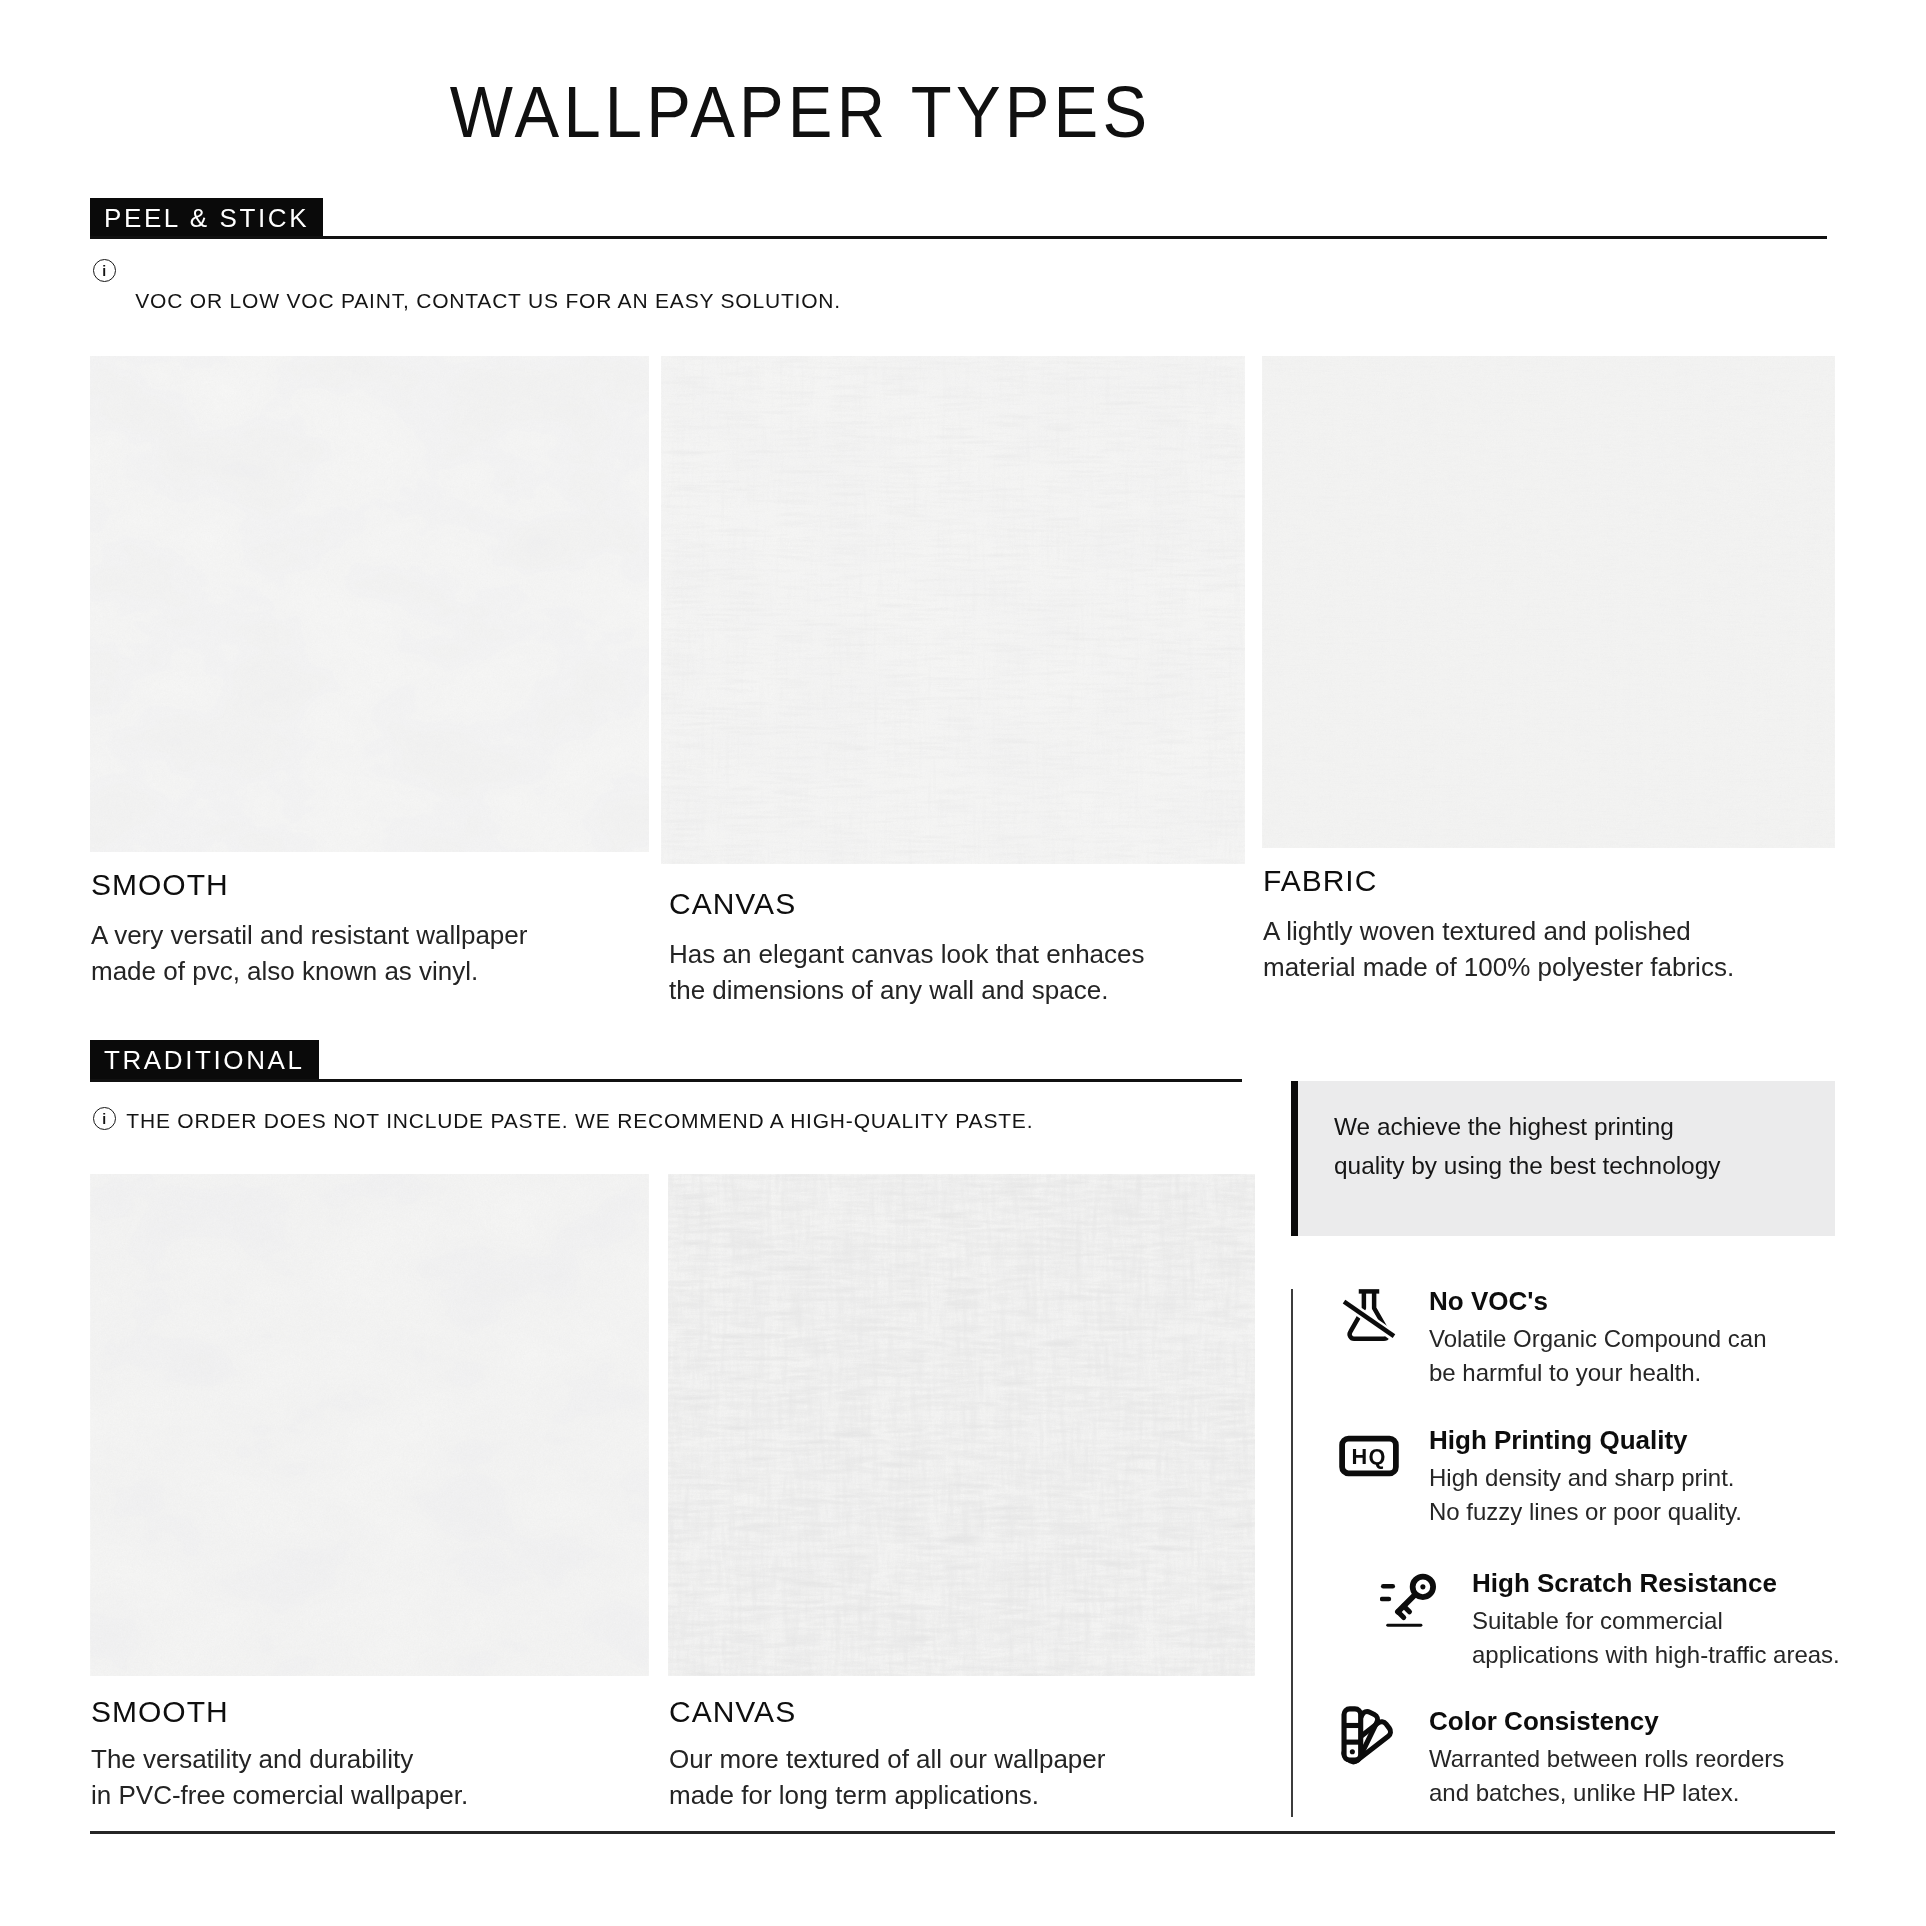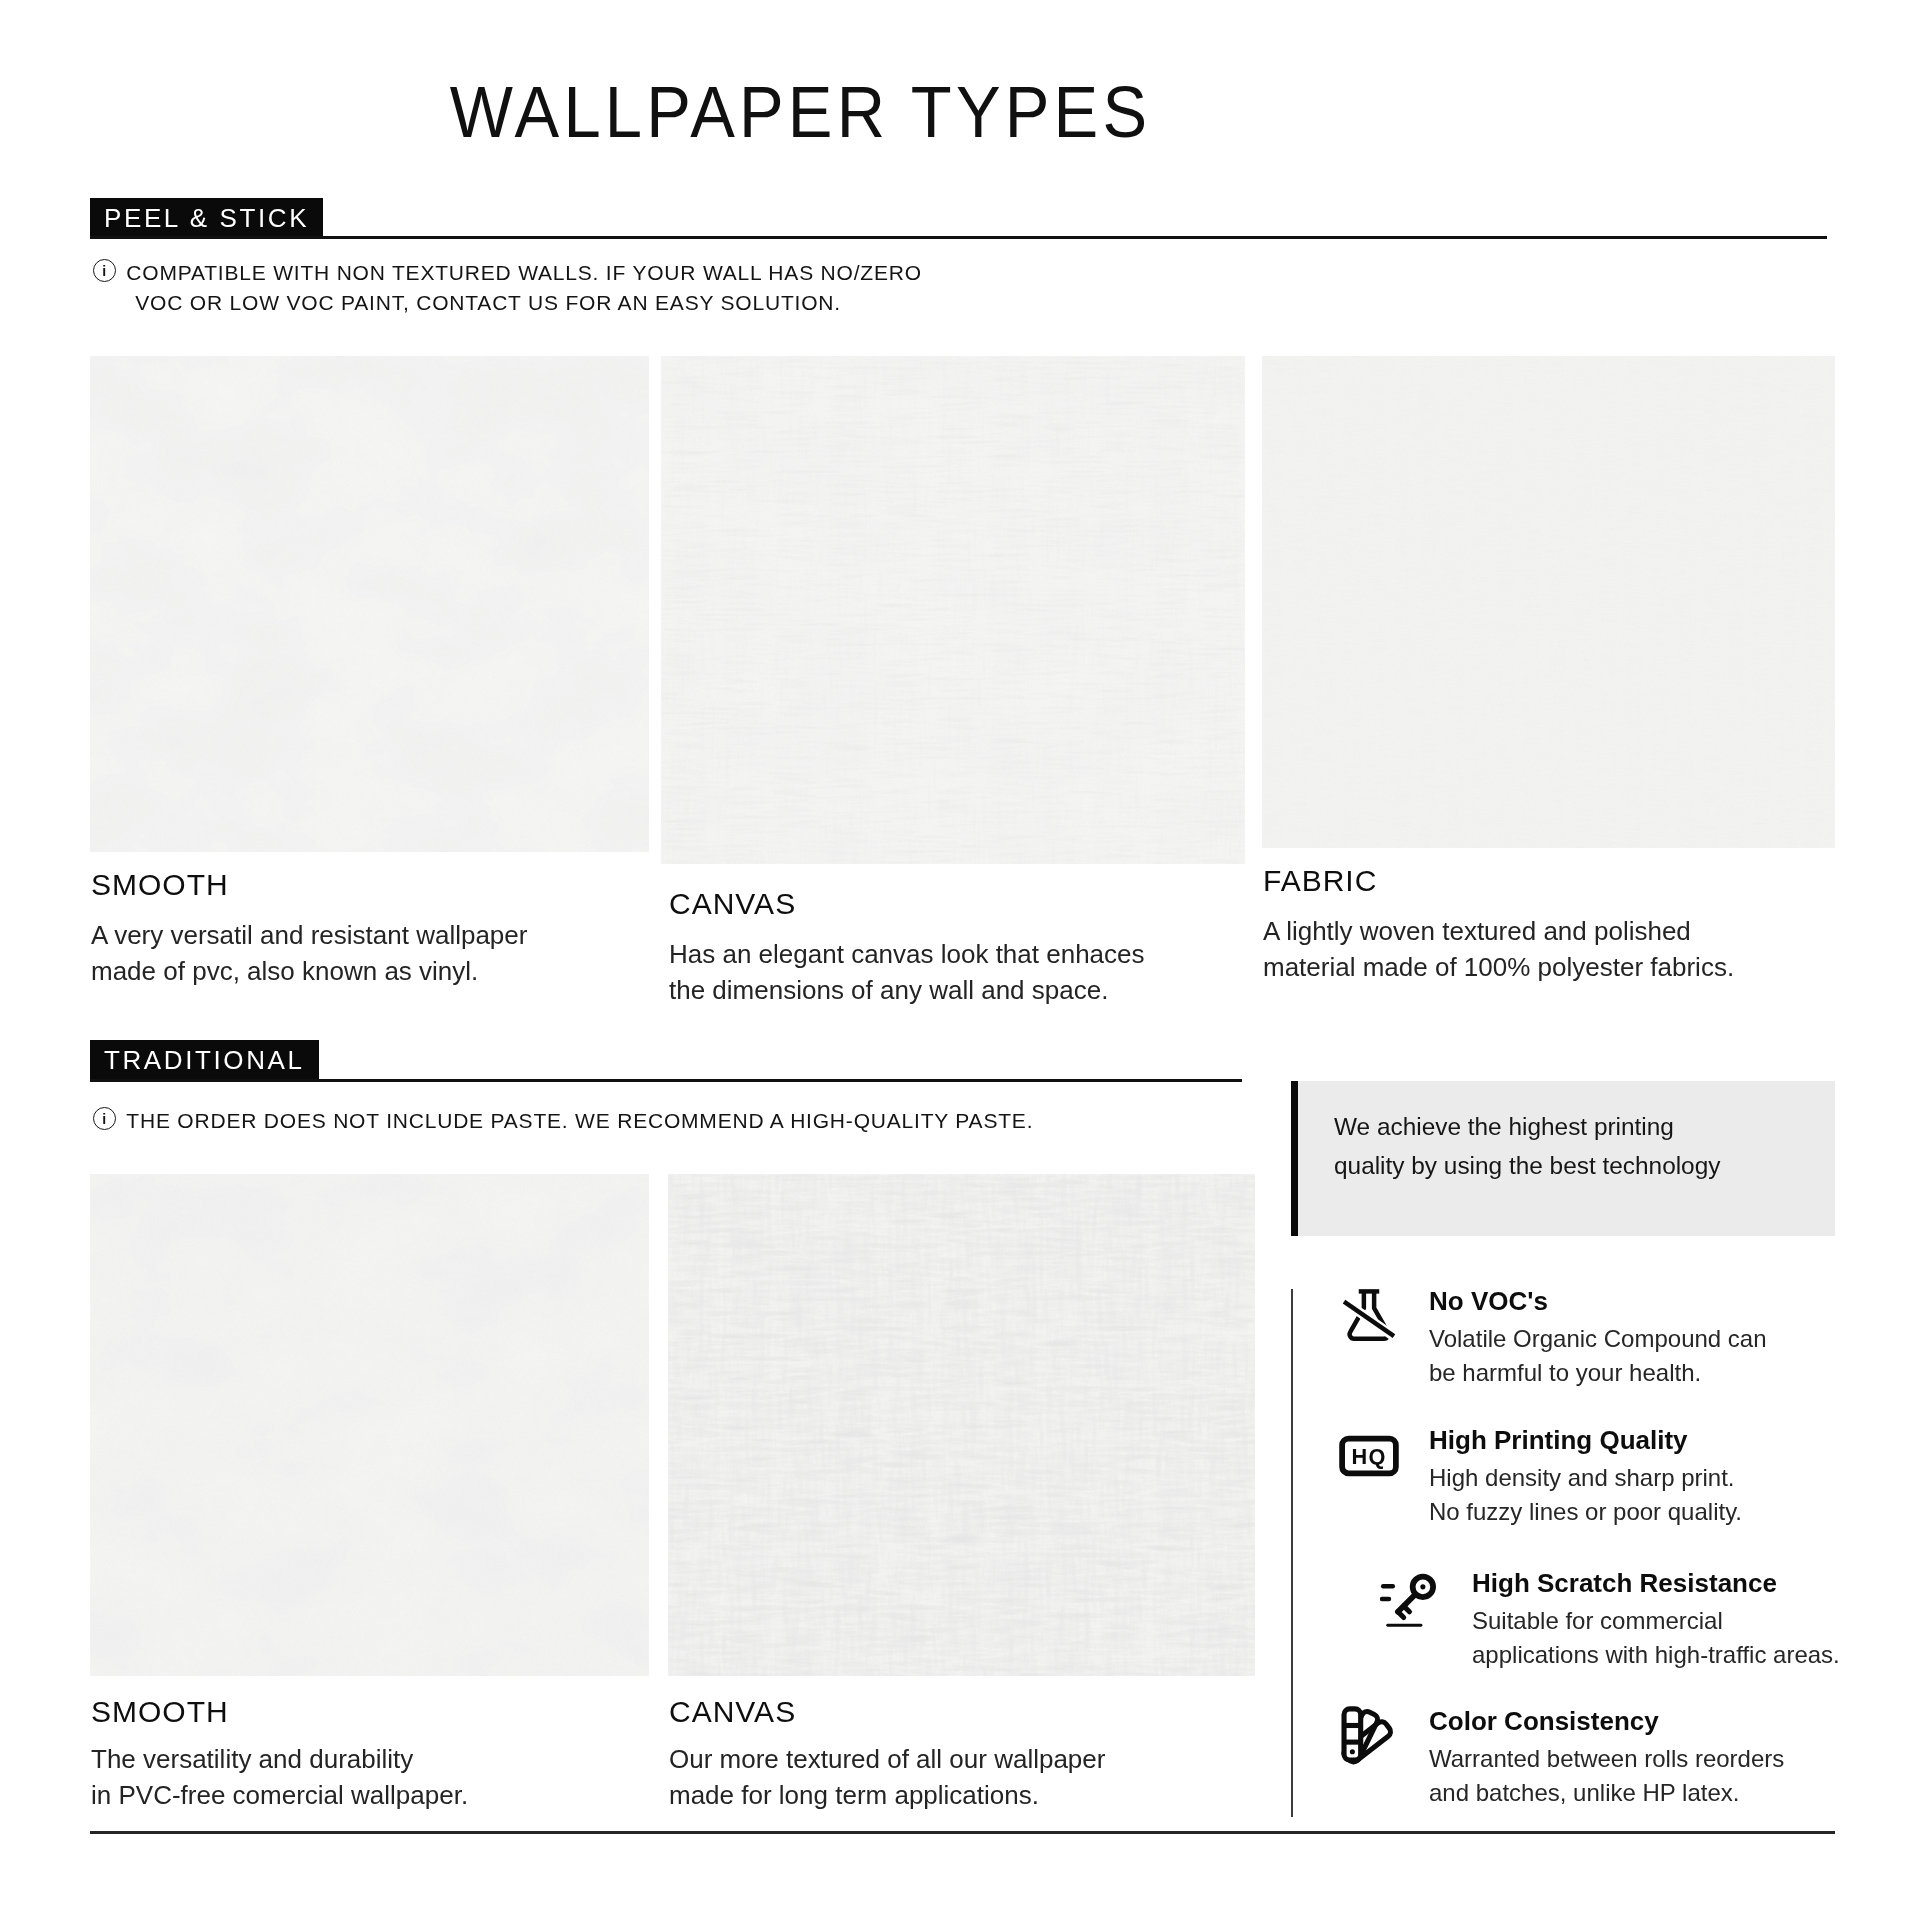--- a/index.html
+++ b/index.html
@@ -87,22 +87,21 @@
   <div class="abs title">WALLPAPER TYPES</div>
 
   <div class="abs" style="left:90px;top:198px;">
     <span class="badge">PEEL &amp; STICK</span>
   </div>
   <div class="abs rule" style="left:90px;top:236px;width:1737px;"></div>
 
   <div class="abs info" style="left:93px;top:258px;">
     <span class="circle-i">i</span>
     <div class="lines">
-      <div class="nowrap">COMPATIBLE WITH NON TEXTURED WALLS. IF YOUR WALL HAS NO/ZERO</div>
-      <div class="nowrap" style="padding-left:9px;">VOC OR LOW VOC PAINT, CONTACT US FOR AN EASY SOLUTION.</div>
+      <div class="nowrap" style="padding-left:9px;margin-top:28px;">VOC OR LOW VOC PAINT, CONTACT US FOR AN EASY SOLUTION.</div>
     </div>
   </div>
 
   <div class="abs swatch" style="left:90px;top:356px;width:559px;height:496px;">
     <svg viewBox="0 0 870 772" width="559" height="496">
         <rect width="100%" height="100%" fill="#f7f7f6"></rect>
       <rect width="100%" height="100%" filter="url(#f-blotch)" opacity="0.95"></rect>
       <rect width="100%" height="100%" filter="url(#f-grain)" opacity="0.5"></rect>
       </svg>
   </div>

